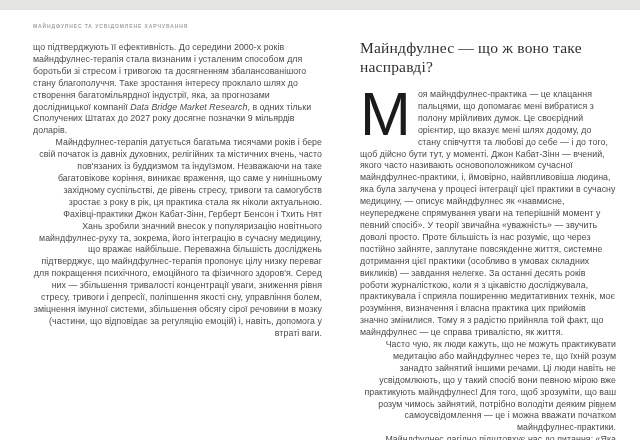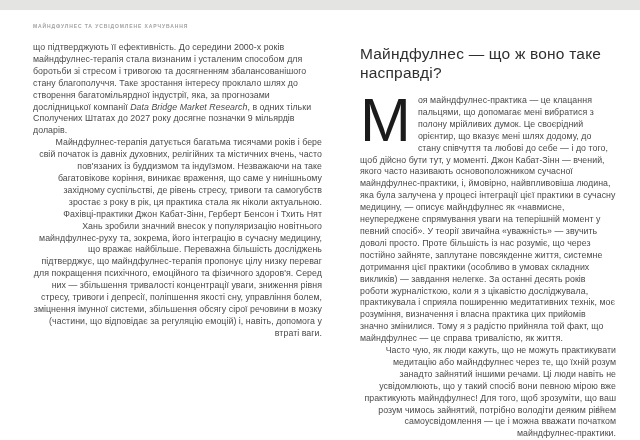--- a/index.html
+++ b/index.html
@@ -40,26 +40,27 @@
     top: 32px;
     width: 289px;
   }
   .col-right {
     position: absolute;
     left: 360px;
     top: 28px;
     width: 256px;
   }
   .chapter-heading {
-    margin: 6px 0 13px 0;
+    margin: 0 0 13px 0;
     font-size: 15.5px;
     line-height: 19px;
     font-weight: 400;
     letter-spacing: 0.2px;
     color: #2f2f2f;
+    font-family: Liberation Serif, serif;
   }
   .para {
     margin: 0;
     font-size: 8.8px;
     line-height: 11.9px;
     letter-spacing: 0.05px;
     color: #4a4a4a;
     text-align: left;
   }
   .para.indent { text-indent: 14px; text-align: right; }

